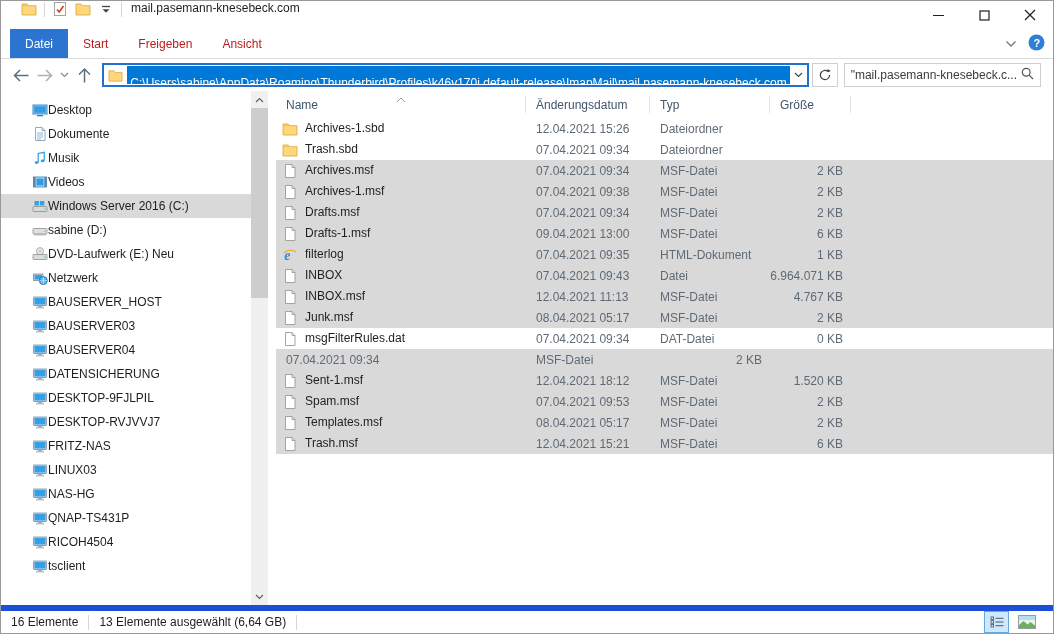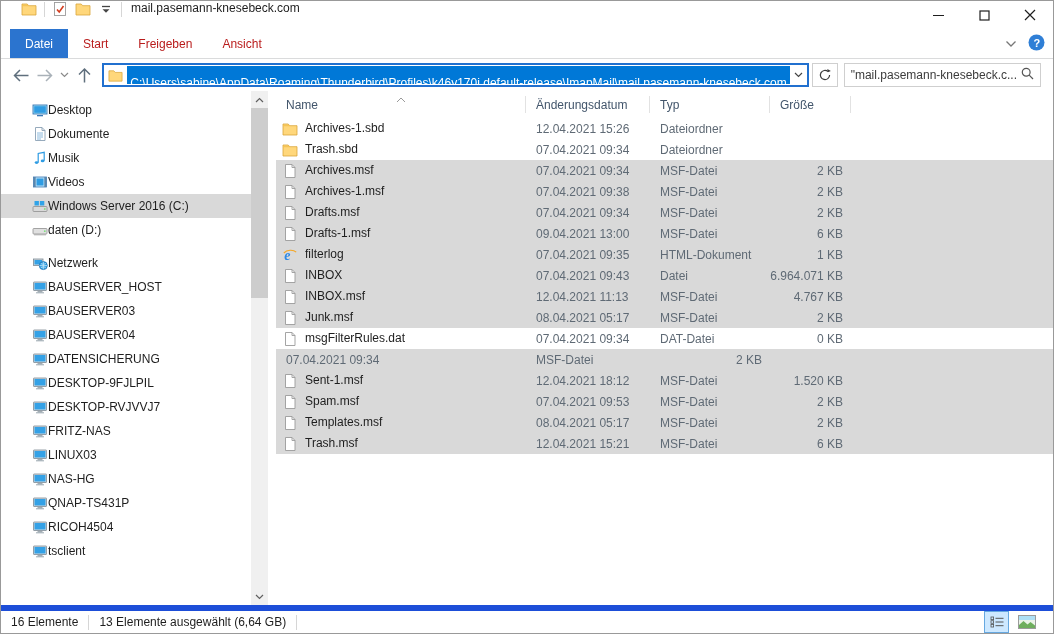--- a/index.html
+++ b/index.html
@@ -36,21 +36,21 @@
   .address-path{flex:1;background:var(--sel-blue);color:#fff;height:18px;line-height:18px;padding:8px 3px;margin-left:4px;white-space:nowrap;overflow:hidden}
   .address-chevron{width:17px;display:flex;justify-content:center;align-items:center}
   .refresh-btn{width:26px;height:24px;border:1px solid #cfcfcf;display:flex;align-items:center;justify-content:center;margin-left:3px;background:#fff}
   .search-box{width:205px;height:24px;border:1px solid #cfcfcf;display:flex;align-items:center;padding:0 6px;color:#3c3c3c;background:#fff}
   .search-text{flex:1;white-space:nowrap;overflow:hidden}
 
   
   .main{flex:1;display:flex;overflow:hidden}
   .sidebar{flex:0 0 250px;padding-top:7px;overflow:hidden}
   .side-item{height:24px;display:flex;align-items:center;gap:0;padding-left:31px;white-space:nowrap}
-  .side-item.root{margin-top:9px}
+  .side-item.root{}
   .side-item.selected{background:var(--sel-gray)}
   .side-scrollbar{flex:0 0 17px;background:#f0f0f0;position:relative}
   .scroll-arrow{position:absolute;left:0;width:17px;height:17px;display:flex;align-items:center;justify-content:center}
   .scroll-arrow.down{bottom:0}
   .scroll-thumb{position:absolute;left:0;top:17px;width:17px;height:190px;background:#cdcdcd}
 
   
   .filelist{flex:1;padding-left:8px;overflow:hidden}
   .list-header{display:grid;grid-template-columns:250px 124px 120px 81px;height:27px;color:var(--hdr-text);position:relative}
   .hcell{display:flex;align-items:center;padding-left:10px;position:relative}
@@ -263,21 +263,32 @@
           <span>Windows Server 2016 (C:)</span>
         </div>
         <div class="side-item">
           <span class="icon16">
             <svg width="16" height="16" viewBox="0 0 16 16">
               <rect x="1" y="6.5" width="14" height="5.5" rx=".8" fill="#e0e0e0" stroke="#8f8f8f" stroke-width=".8"></rect>
               <circle cx="12.8" cy="9.2" r=".9" fill="#7fe07f"></circle>
               <path d="M2 12.8h12" stroke="#a8a8a8" stroke-width="1"></path>
             </svg>
           </span>
-          <span>daten (D:)</span>
+          <span>sabine (D:)</span>
+        </div>
+        <div class="side-item">
+          <span class="icon16">
+            <svg width="16" height="16" viewBox="0 0 16 16">
+              <circle cx="8" cy="5.2" r="3.6" fill="#e9e9ef" stroke="#9a9aa6" stroke-width=".8"></circle>
+              <circle cx="8" cy="5.2" r="1" fill="#fff" stroke="#9a9aa6" stroke-width=".6"></circle>
+              <rect x="1" y="8.5" width="14" height="5" rx=".8" fill="#dcdcdc" stroke="#8f8f8f" stroke-width=".8"></rect>
+              <circle cx="12.8" cy="11" r=".9" fill="#7fe07f"></circle>
+            </svg>
+          </span>
+          <span>DVD-Laufwerk (E:) Neu</span>
         </div>
         <div class="side-item root">
           <span class="icon16">
             <svg width="16" height="16" viewBox="0 0 16 16">
               <rect x="1.5" y="4" width="9.5" height="6.5" fill="#cfd8de" stroke="#7d8a94" stroke-width=".8"></rect>
               <rect x="2.5" y="5" width="7.5" height="4.5" fill="#34a1e6"></rect>
               <circle cx="11.3" cy="10.6" r="4" fill="#35a4e8" stroke="#1d6fae" stroke-width=".8"></circle>
               <path d="M7.5 10.6h7.6M11.3 6.8v7.6M8.8 8.4c1.6 1.1 3.4 1.1 5 0M8.8 12.8c1.6-1.1 3.4-1.1 5 0" stroke="#d2ecfb" stroke-width=".7" fill="none"></path>
             </svg>
           </span>

